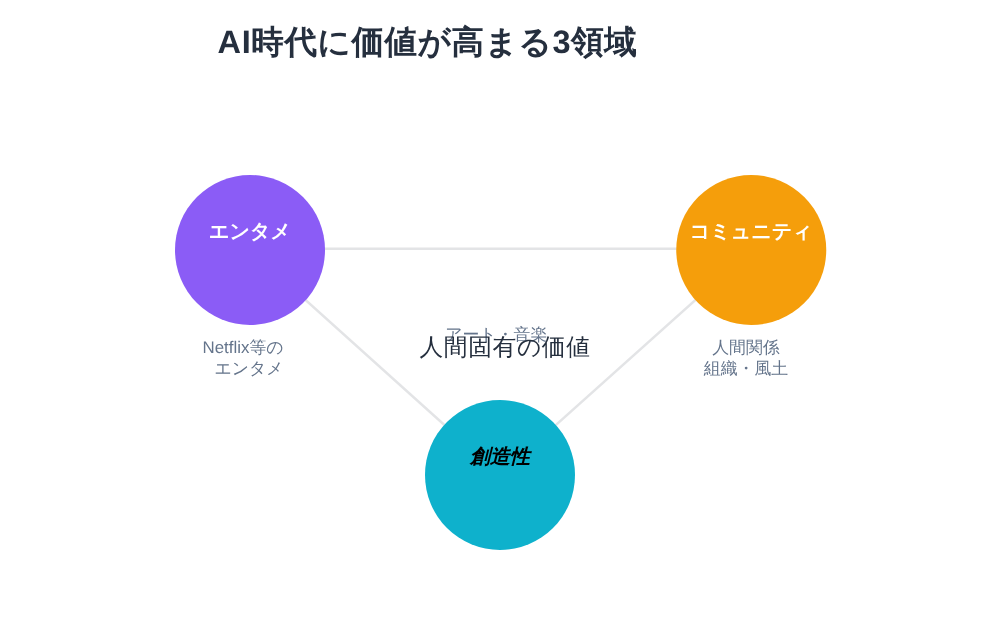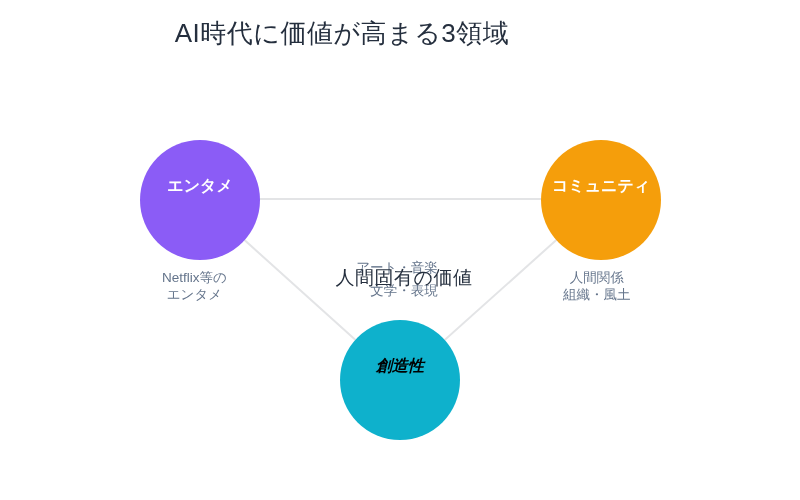--- a/index.html
+++ b/index.html
@@ -14,21 +14,21 @@
     overflow: hidden;
   }
 
   .diagram-title {
     position: absolute;
     top: 16px;
     left: 0;
     width: 684px;
     text-align: center;
     font-size: 26px;
-    font-weight: 400;
+    font-weight: 700;
     letter-spacing: 0.5px;
   }
 
   .connector-svg {
     position: absolute;
     top: 0; left: 0;
     width: 800px; height: 500px;
   }
   .connector-svg line { stroke-width: 2; }
 
@@ -53,21 +53,21 @@
   .node-entertainment { left: 140px; top: 140px; }
   .node-community     { left: 541px; top: 140px; }
   .node-creativity    { left: 340px; top: 320px; }
 
   .node-description {
     position: absolute;
     font-size: 13.5px;
     line-height: 16.5px;
     white-space: nowrap;
   }
-  .desc-entertainment { left: 162px; top: 270px; text-align: center; }
+  .desc-entertainment { left: 162px; top: 270px; text-align: right; }
   .desc-community     { left: 563px; top: 270px; text-align: center; }
   .desc-creativity    {
     left: 397px; top: 256px;
     transform: translateX(-50%);
     text-align: right;
     line-height: 23px;
   }
   .node-description span { display: block; }
 
   .center-value-label {
@@ -111,18 +111,17 @@
     <span>エンタメ</span>
   </div>
 
   <div class="node-description desc-community" style="color: rgb(100, 116, 139);">
     <span>人間関係</span>
     <span>組織・風土</span>
   </div>
 
   <div class="node-description desc-creativity" style="color: rgb(100, 116, 139);">
     <span>アート・音楽</span>
-    <span>文学・表現</span>
   </div>
 
   <div class="center-value-label" style="color: rgb(37, 47, 62);">人間固有の価値</div>
 
 </div>
 
 </body></html>

